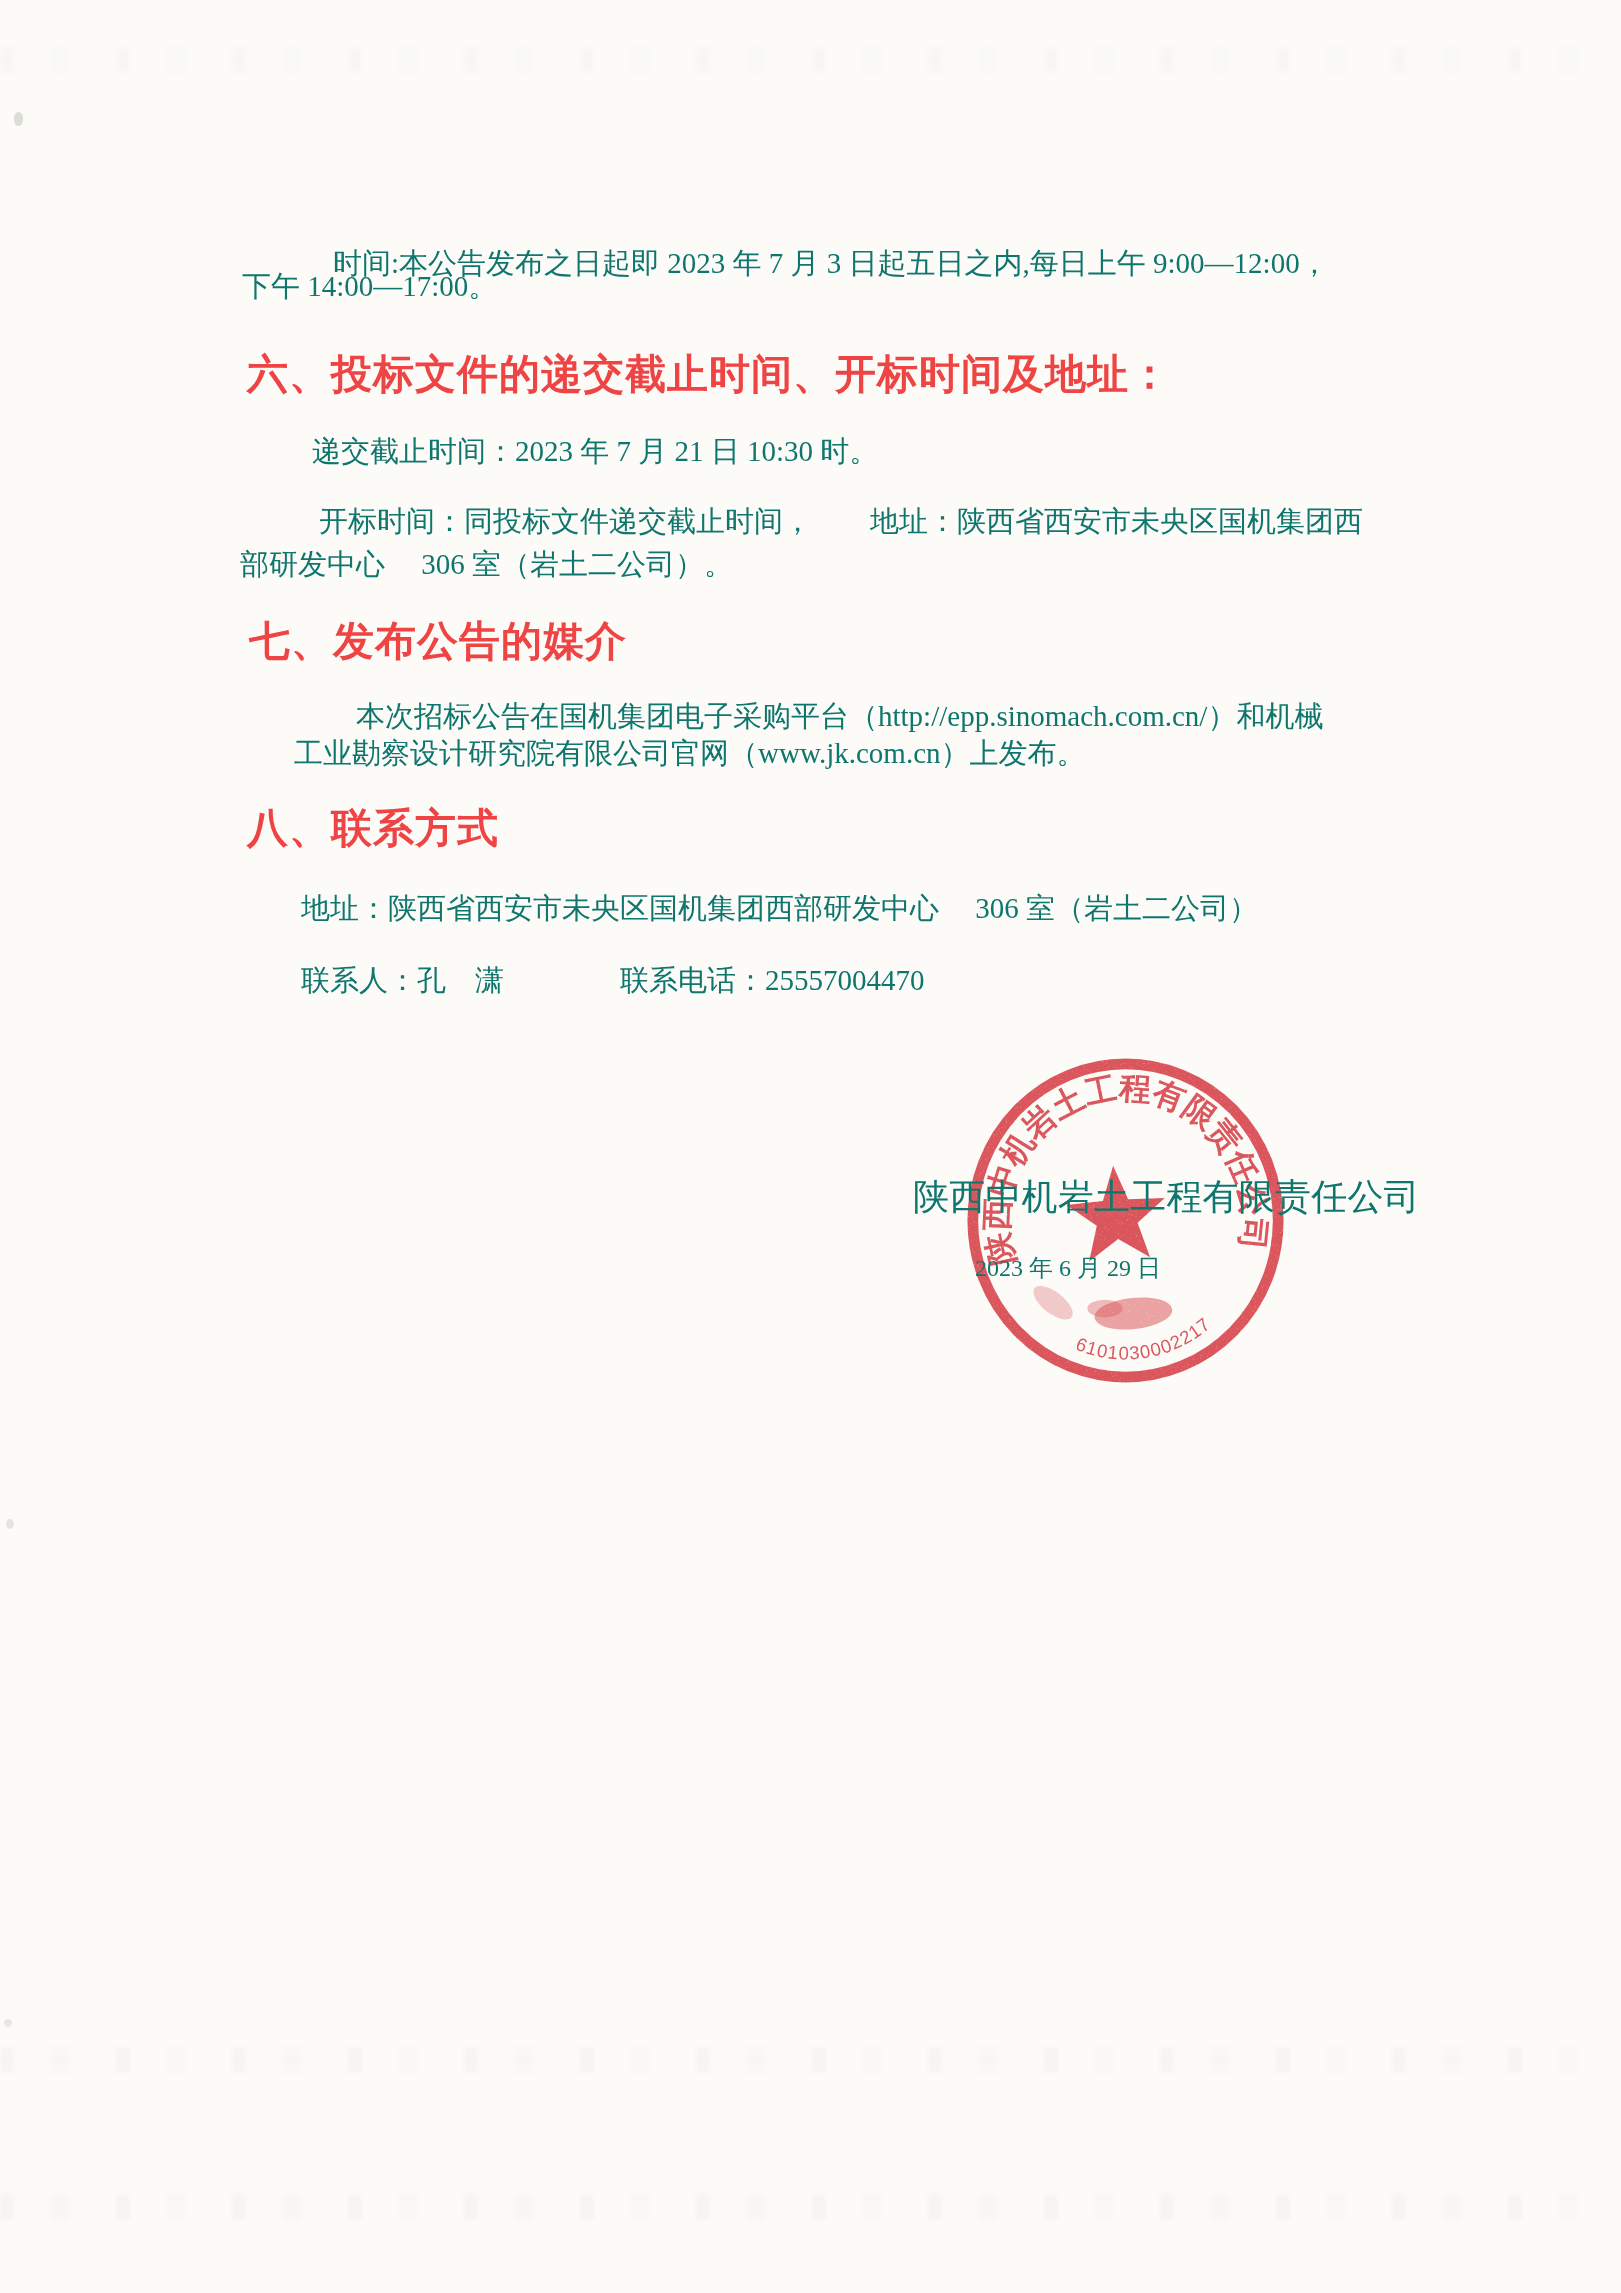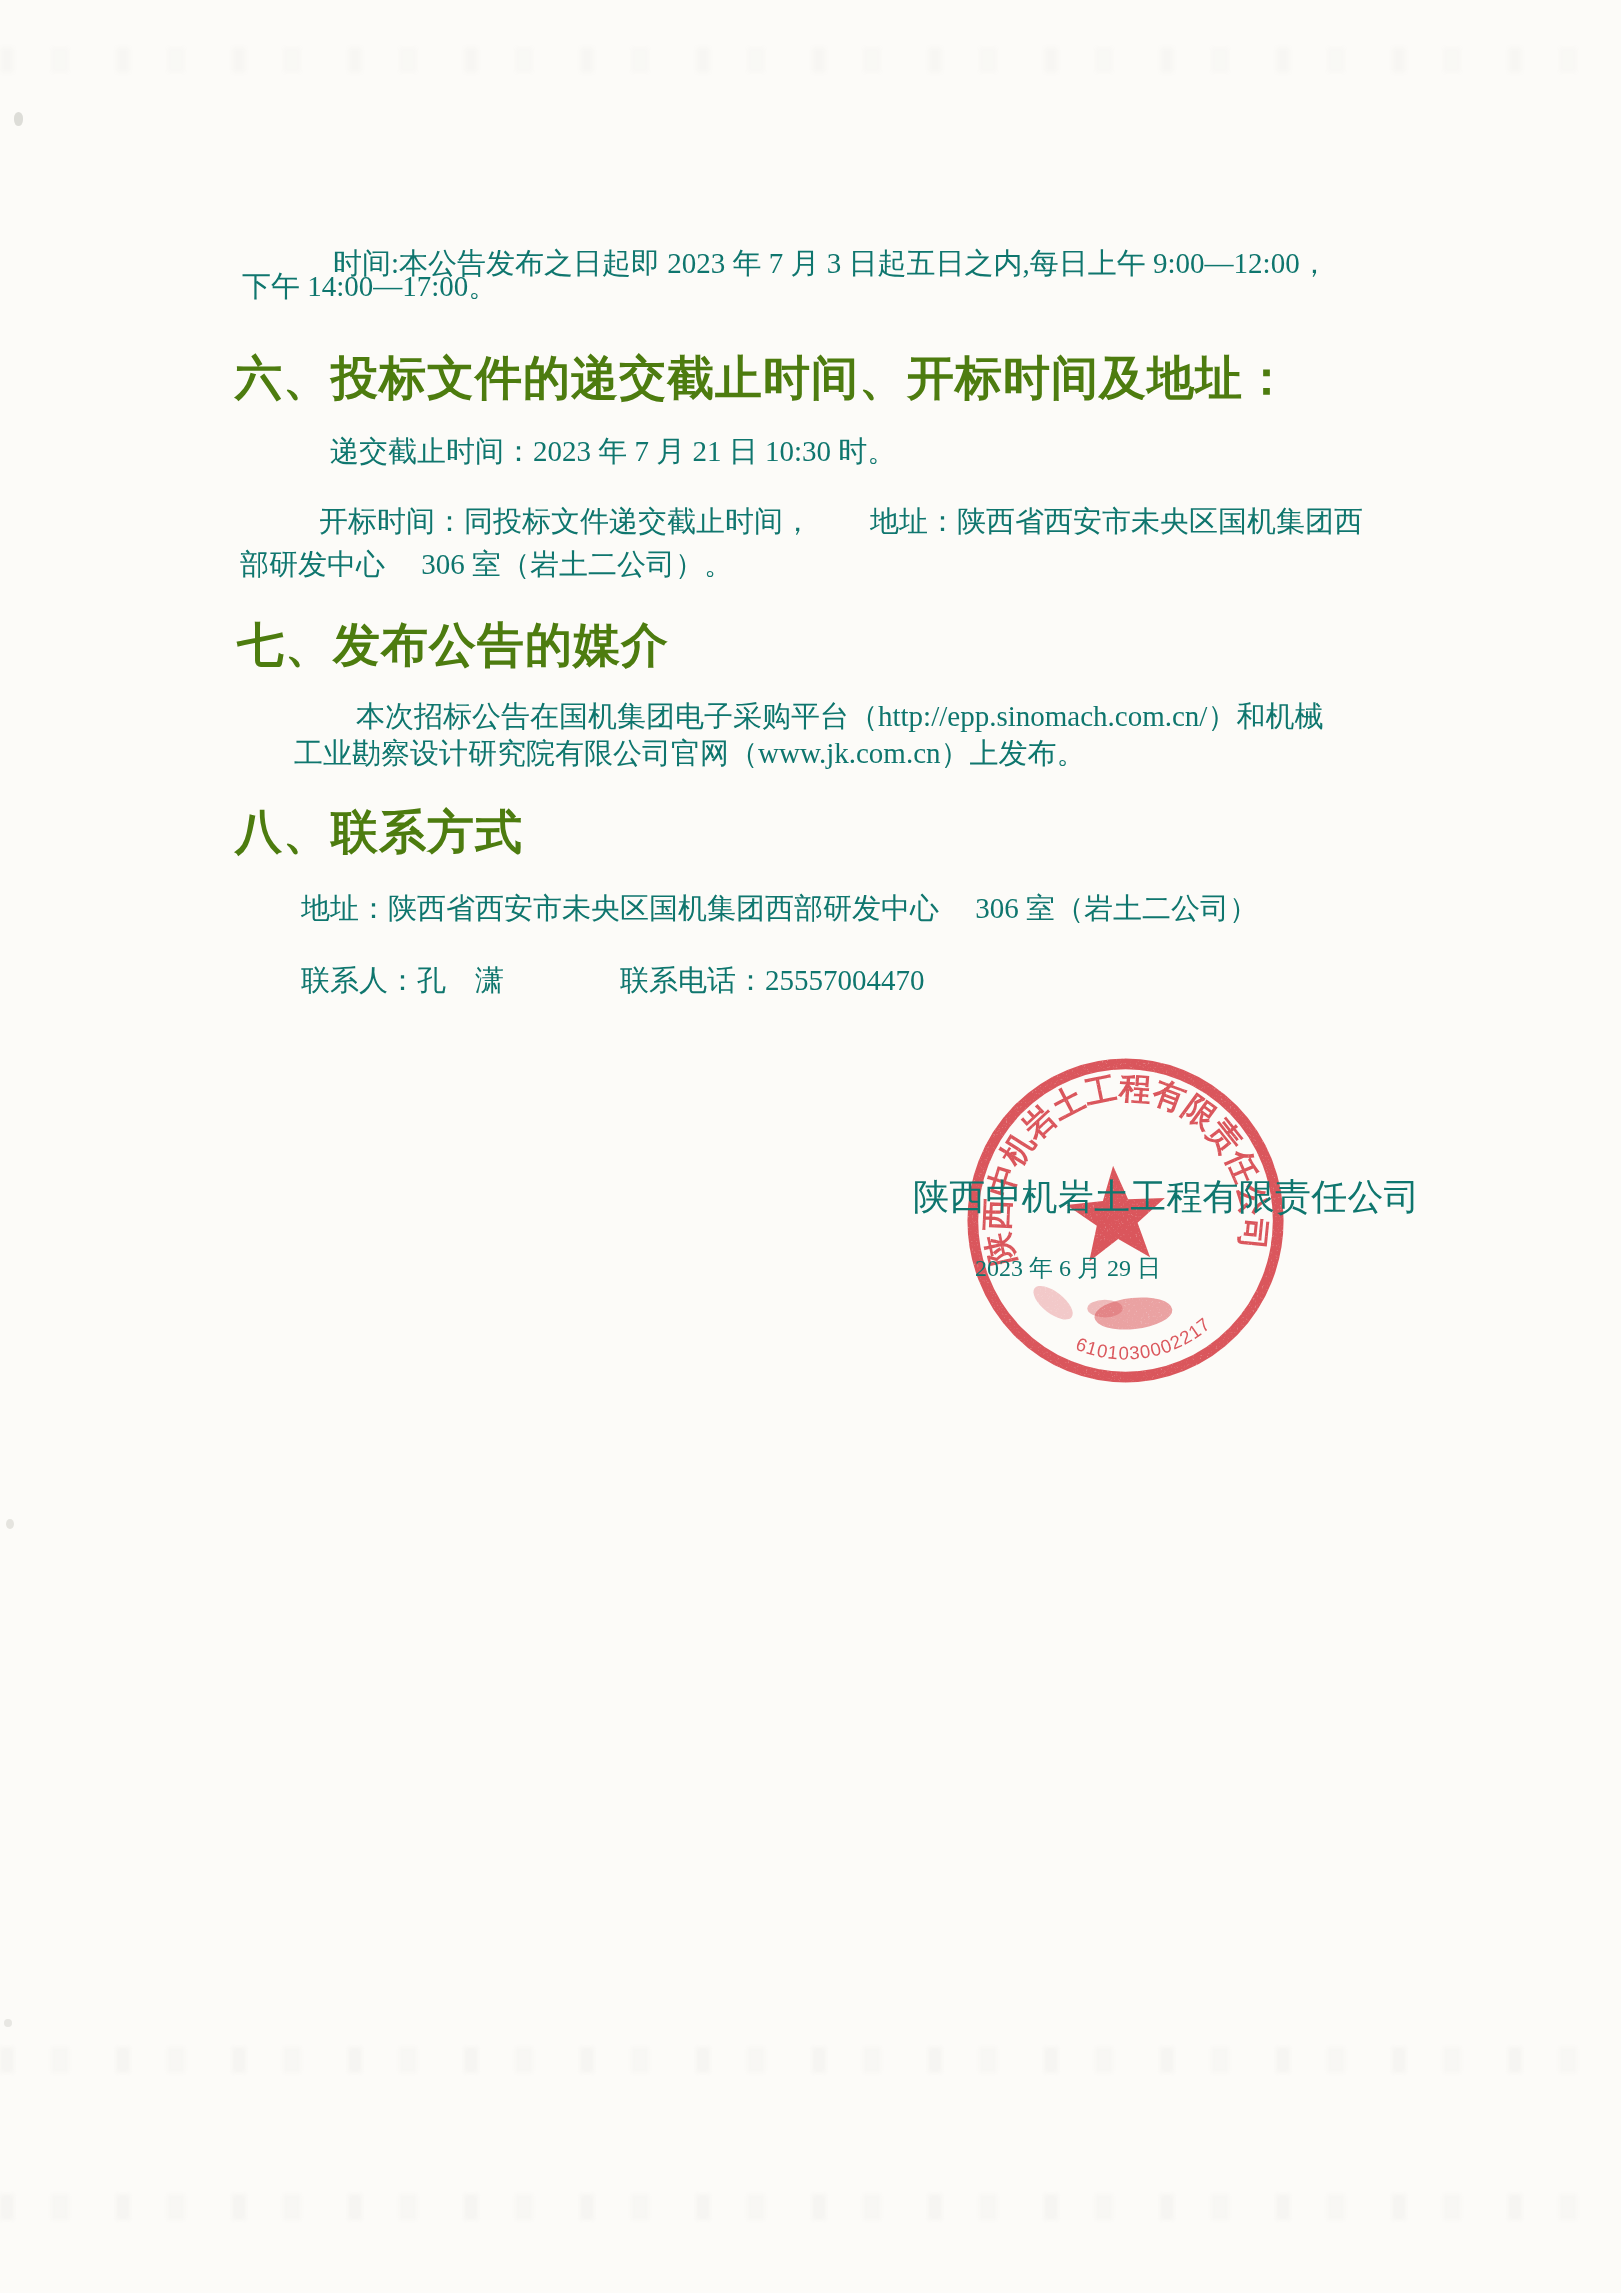--- a/index.html
+++ b/index.html
@@ -17,29 +17,30 @@
     line-height:1;
     color:#0f766e;
   }
   .body-text{
     font-family:"Liberation Serif","DejaVu Serif",serif;
     font-size:29px;
   }
   .heading{
     font-family:"Liberation Sans","DejaVu Sans",sans-serif;
     font-weight:bold;
-    font-size:47px;
-    color:#4d7c0f;
+    font-size:41px;
+    color:#ef4444;
     letter-spacing:1px;
+    margin-left:12px;
   }
   
   #l-intro1{left:333px;top:249px;}
   #l-intro2{left:242px;top:272px;}
   #l-h6{left:235px;top:354px;}
-  #l-deadline{left:330px;top:437px;}
+  #l-deadline{left:312px;top:437px;}
   #l-open1{left:319px;top:507px;}
   #l-open2{left:240px;top:550px;}
   #l-h7{left:237px;top:621px;}
   #l-media1{left:356px;top:702px;}
   #l-media2{left:294px;top:739px;}
   #l-h8{left:235px;top:808px;}
   #l-addr{left:301px;top:894px;}
   #l-contact{left:301px;top:966px;}
   #l-sigco{left:913px;top:1179px;font-size:36px;z-index:3;letter-spacing:0.2px;}
   #l-sigdate{left:975px;top:1256px;font-size:24px;z-index:3;}

